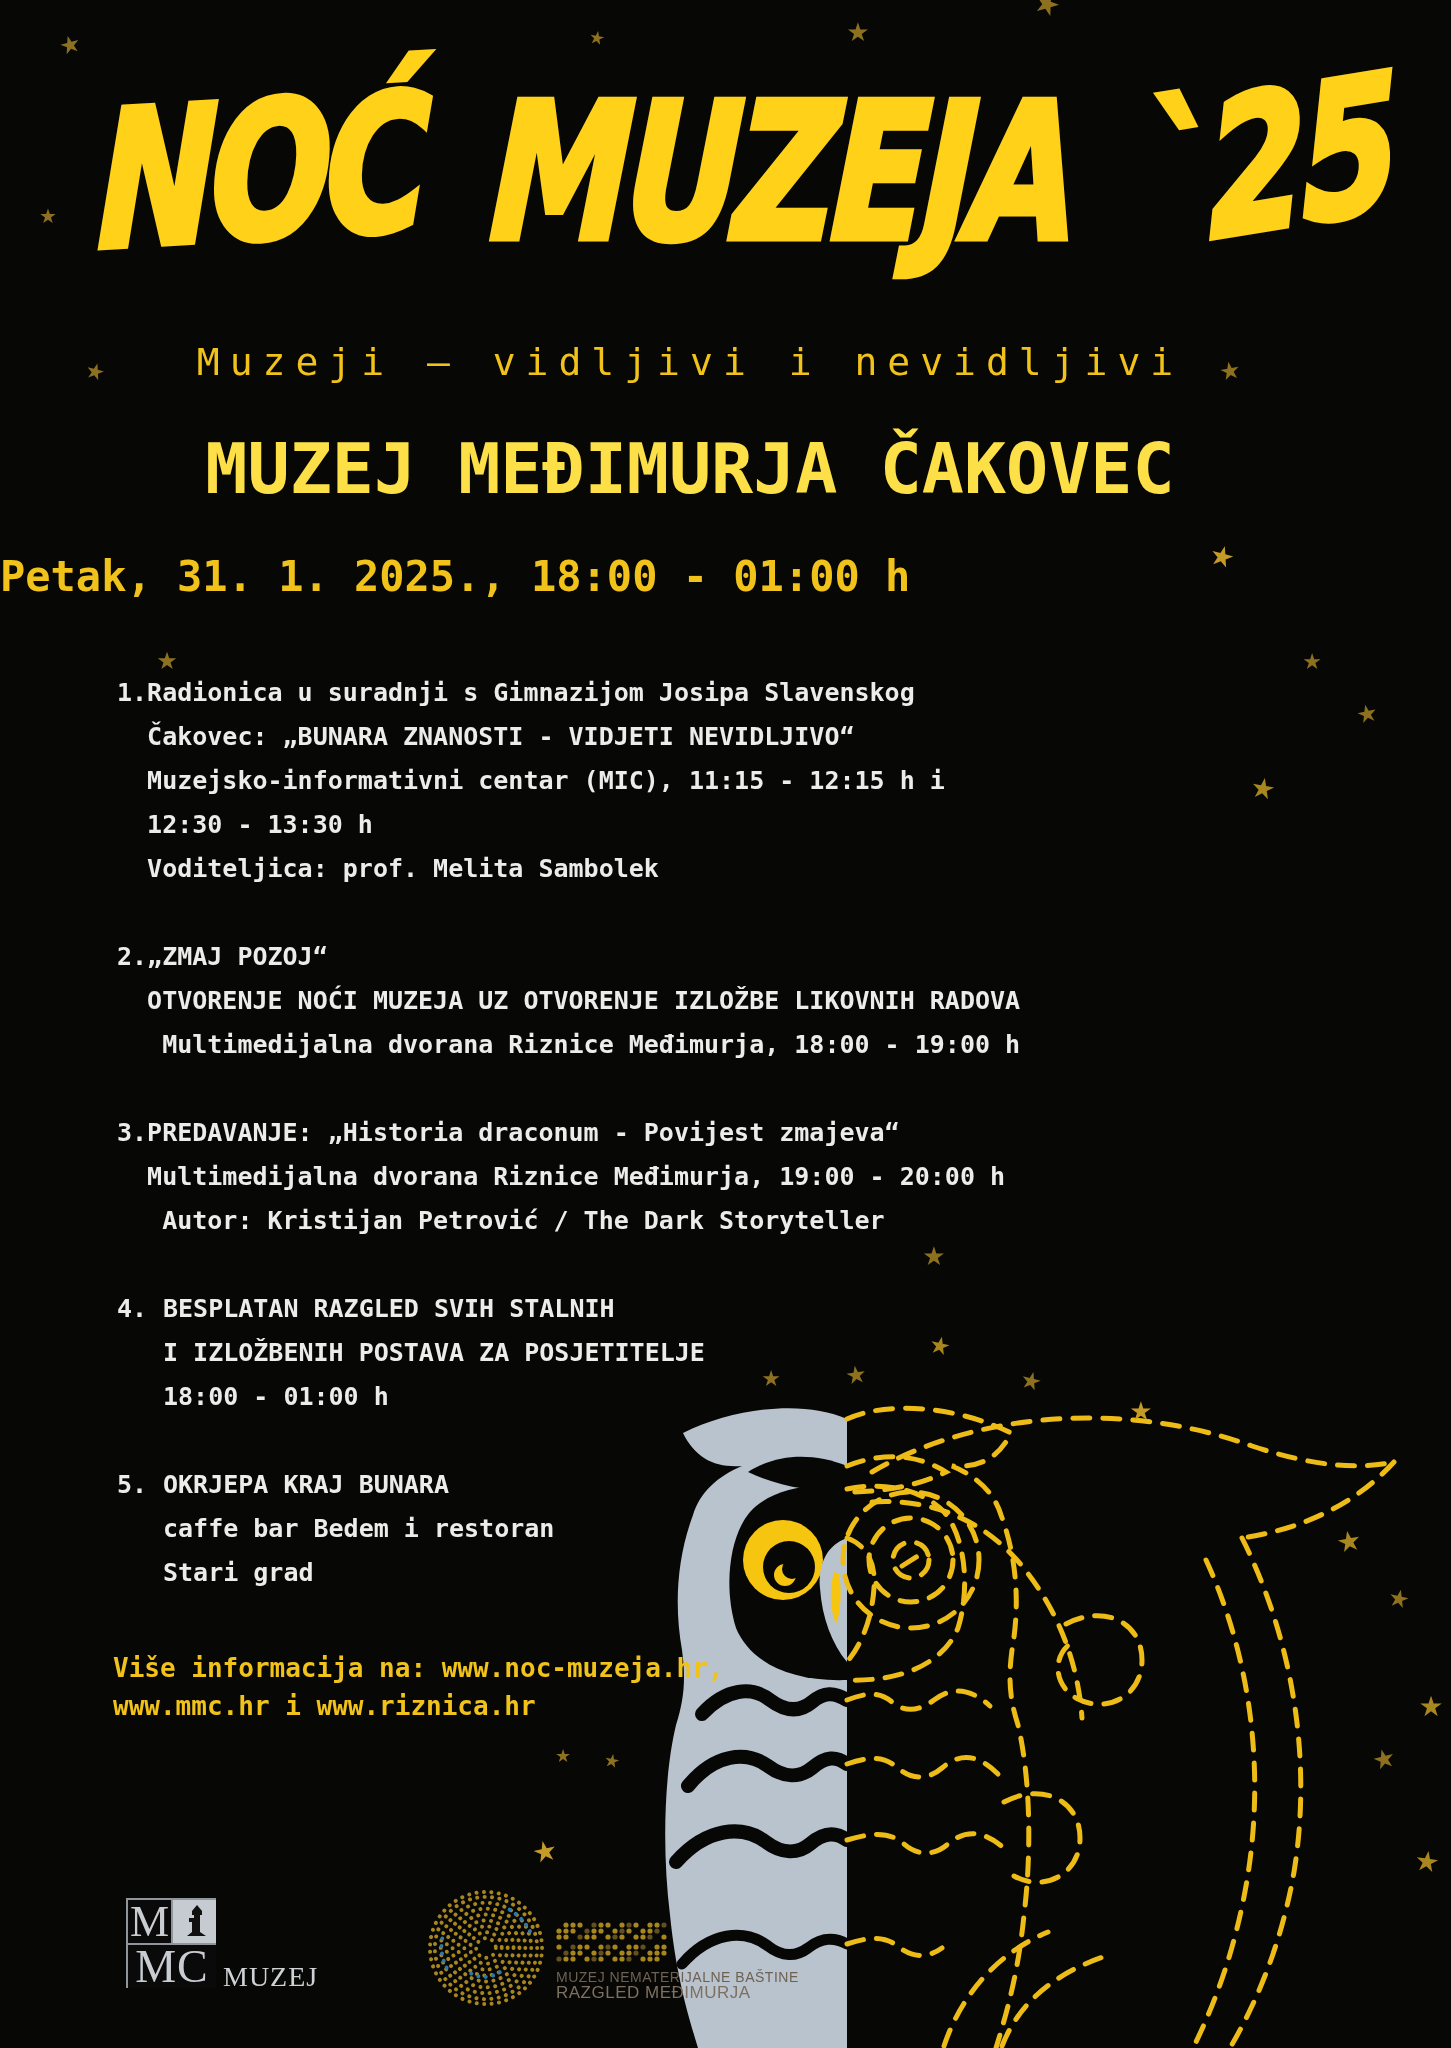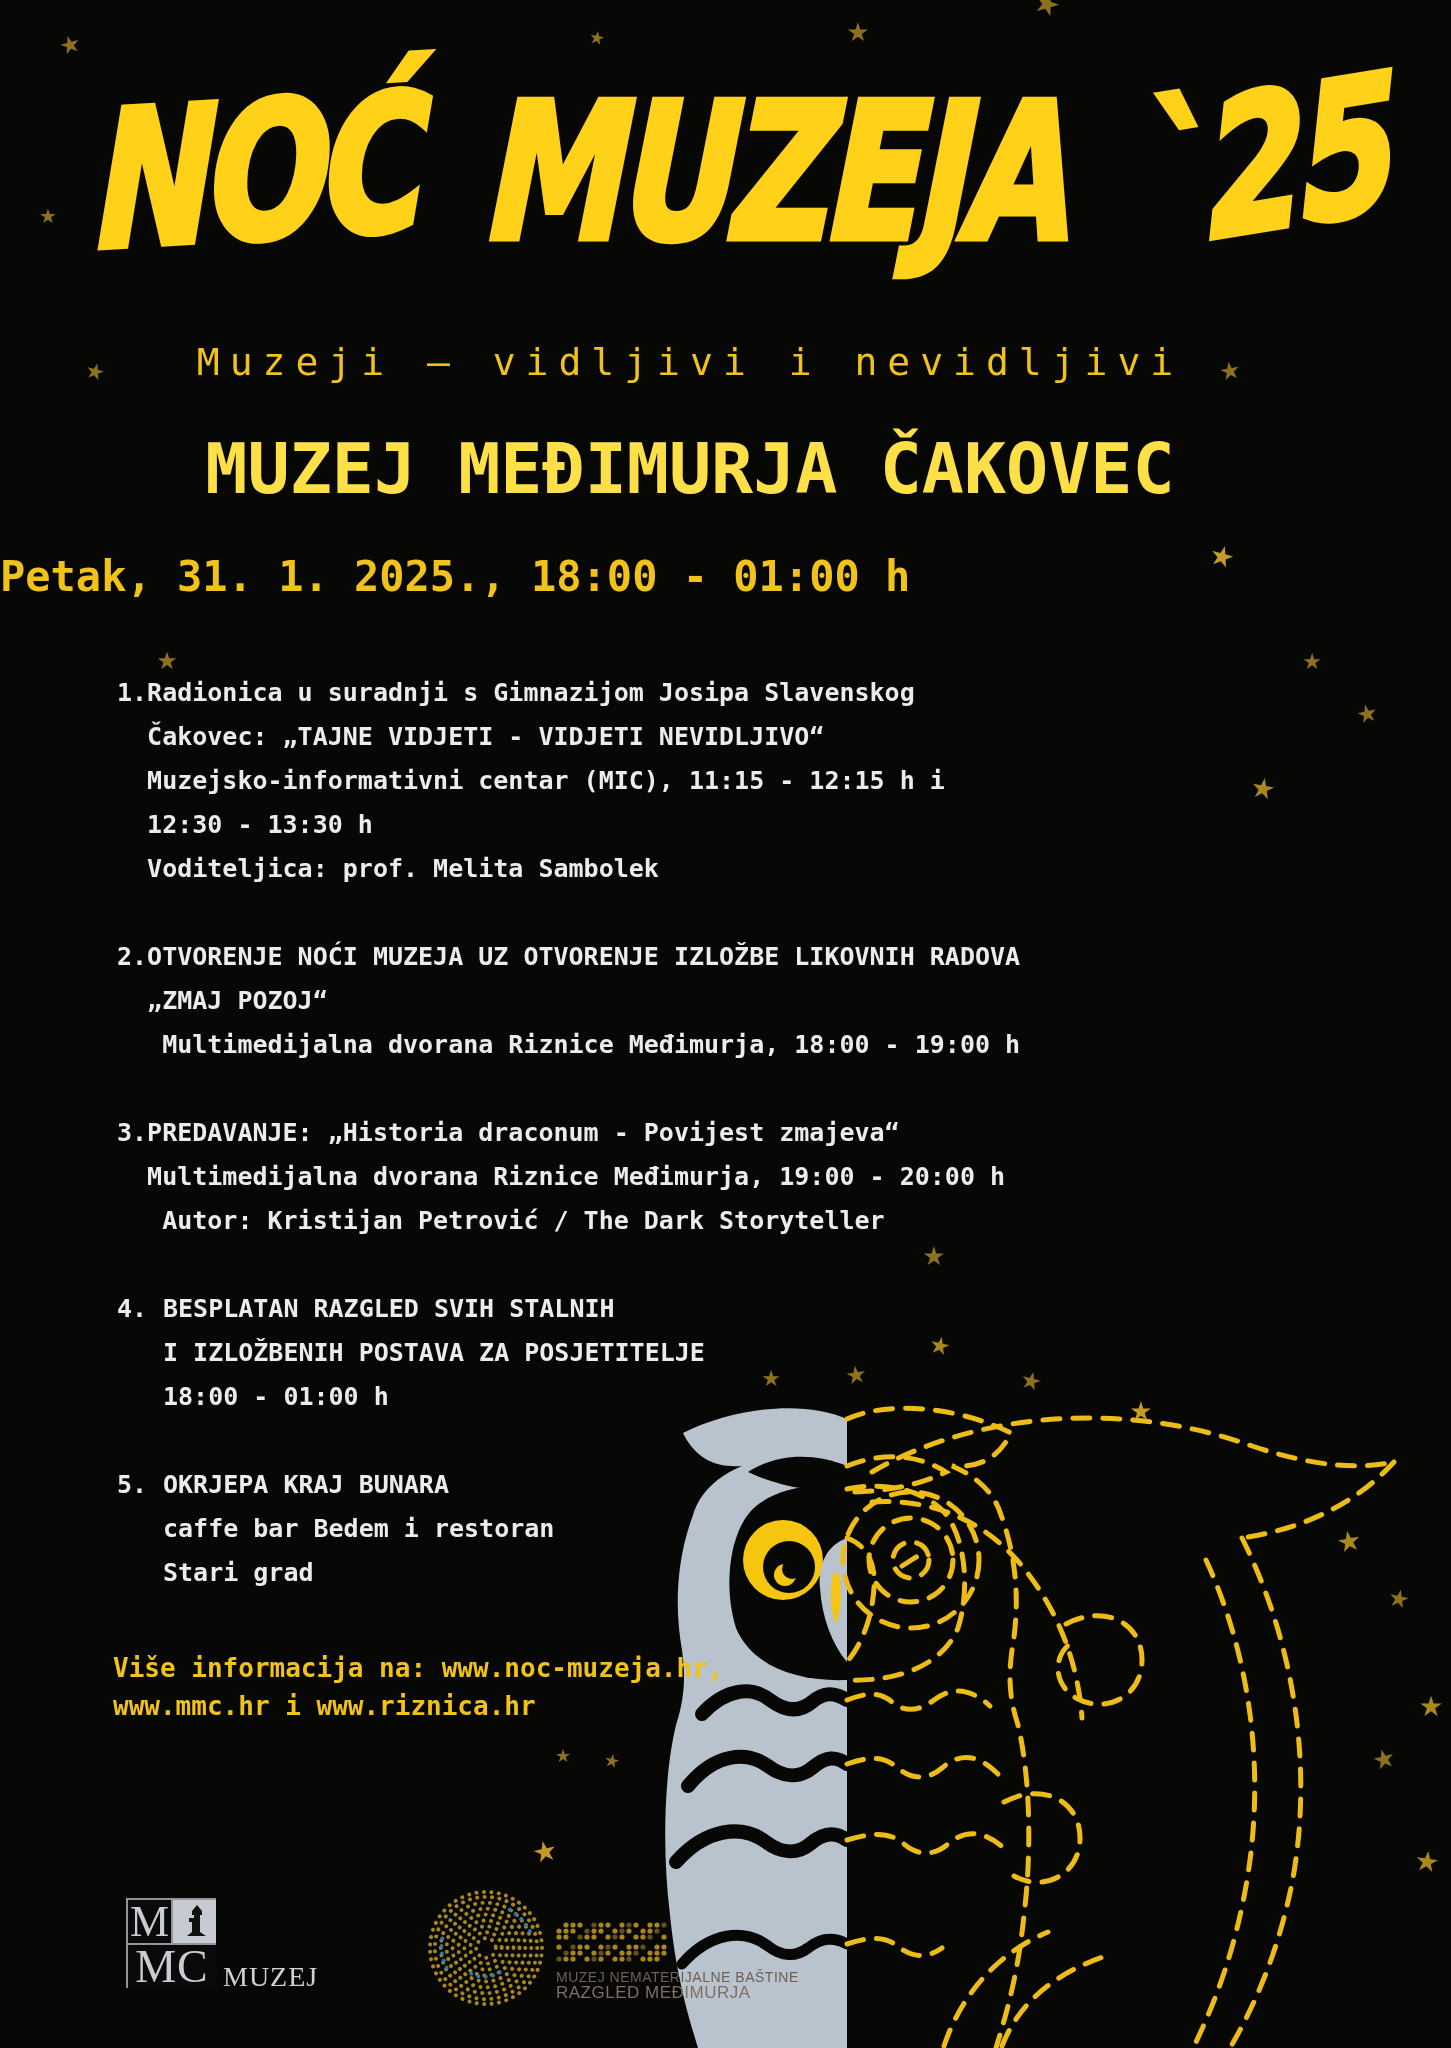--- a/index.html
+++ b/index.html
@@ -160,31 +160,31 @@
 
   <div class="subtitle">Muzeji – vidljivi i nevidljivi</div>
   <div class="venue">MUZEJ MEĐIMURJA ČAKOVEC</div>
   <div class="datetime">Petak, 31. 1. 2025., 18:00 - 01:00 h</div>
 
   <div class="program" id="program">
       <div class="prog-item narrow">
         <span class="num">1.</span>
         <div>
           <div class="pline bold">Radionica u suradnji s Gimnazijom Josipa Slavenskog</div>
-          <div class="pline bold">Čakovec: „TAJNE VIDJETI - VIDJETI NEVIDLJIVO“</div>
+          <div class="pline bold">Čakovec: „BUNARA ZNANOSTI - VIDJETI NEVIDLJIVO“</div>
           <div class="pline">Muzejsko-informativni centar (MIC), 11:15 - 12:15 h i</div>
           <div class="pline">12:30 - 13:30 h</div>
           <div class="pline">Voditeljica: prof. Melita Sambolek</div>
         </div>
       </div>
       <div class="prog-item narrow">
         <span class="num">2.</span>
         <div>
+          <div class="pline bold">„ZMAJ POZOJ“</div>
           <div class="pline bold">OTVORENJE NOĆI MUZEJA UZ OTVORENJE IZLOŽBE LIKOVNIH RADOVA</div>
-          <div class="pline bold">„ZMAJ POZOJ“</div>
           <div class="pline"> Multimedijalna dvorana Riznice Međimurja, 18:00 - 19:00 h</div>
         </div>
       </div>
       <div class="prog-item narrow">
         <span class="num">3.</span>
         <div>
           <div class="pline bold">PREDAVANJE: „Historia draconum - Povijest zmajeva“</div>
           <div class="pline">Multimedijalna dvorana Riznice Međimurja, 19:00 - 20:00 h</div>
           <div class="pline"> Autor: Kristijan Petrović / The Dark Storyteller</div>
         </div>

